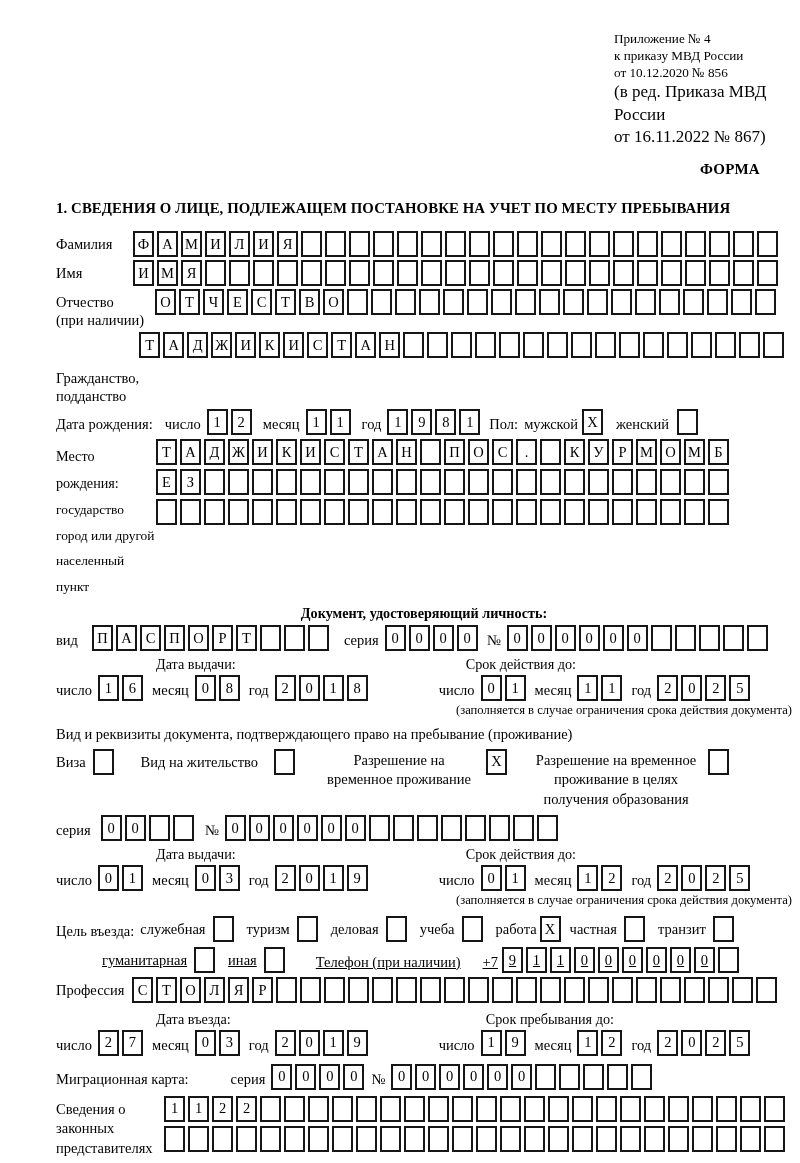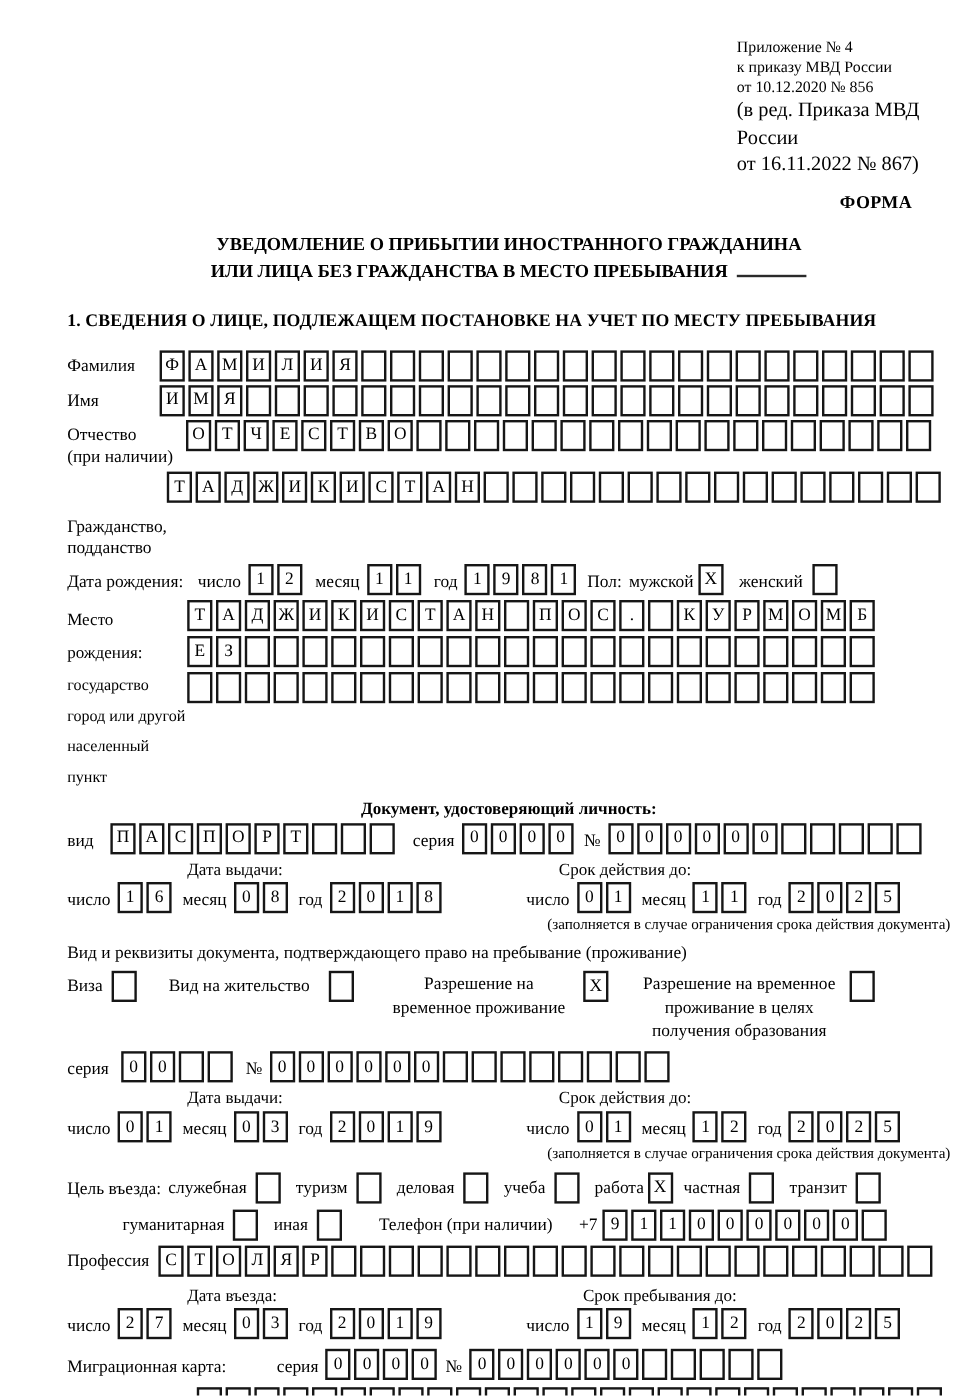--- a/index.html
+++ b/index.html
@@ -63,24 +63,20 @@
 
   <div class="appendix">
     <div>Приложение № 4</div>
     <div>к приказу МВД России</div>
     <div>от 10.12.2020 № 856</div>
     <div class="small">(в ред. Приказа МВД России</div>
     <div class="small">от 16.11.2022 № 867)</div>
   </div>
   <div class="forma">ФОРМА</div>
 
-  <div class="title">
-    <div>УВЕДОМЛЕНИЕ О ПРИБЫТИИ ИНОСТРАННОГО ГРАЖДАНИНА</div>
-    <div><span>ИЛИ ЛИЦА БЕЗ ГРАЖДАНСТВА В МЕСТО ПРЕБЫВАНИЯ</span><span class="blank-line"></span></div>
-  </div>
 
   <div class="sec-heading">1. СВЕДЕНИЯ О ЛИЦЕ, ПОДЛЕЖАЩЕМ ПОСТАНОВКЕ НА УЧЕТ ПО МЕСТУ ПРЕБЫВАНИЯ</div>
 
   <div class="row" style="margin-top:14px;">
     <span class="lbl w77">Фамилия</span>
     <span class="cells">
         <span class="cell">Ф</span>
         <span class="cell">А</span>
         <span class="cell">М</span>
         <span class="cell">И</span>
@@ -531,21 +527,21 @@
     <span class="cb-item">
         <span class="cb-lbl">частная</span>
         <span class="cell"></span>
       </span>
     <span class="cb-item" style="margin-right:0;">
         <span class="cb-lbl">транзит</span>
         <span class="cell" style="margin-right:0;"></span>
       </span>
   </div>
 
-  <div class="cb-row" style="margin-top:5px;margin-left:46px;">
+  <div class="cb-row" style="margin-top:5px;align-items:center;margin-left:46px;text-decoration:underline;">
     <span class="cb-item">
         <span class="cb-lbl">гуманитарная</span>
         <span class="cell"></span>
       </span>
     <span class="cb-item">
         <span class="cb-lbl">иная</span>
         <span class="cell"></span>
       </span>
     <span class="inline-lbl" style="margin-left:18px;">Телефон (при наличии)</span>
     <span class="inline-lbl" style="margin-left:16px;margin-right:4px;">+7</span>

